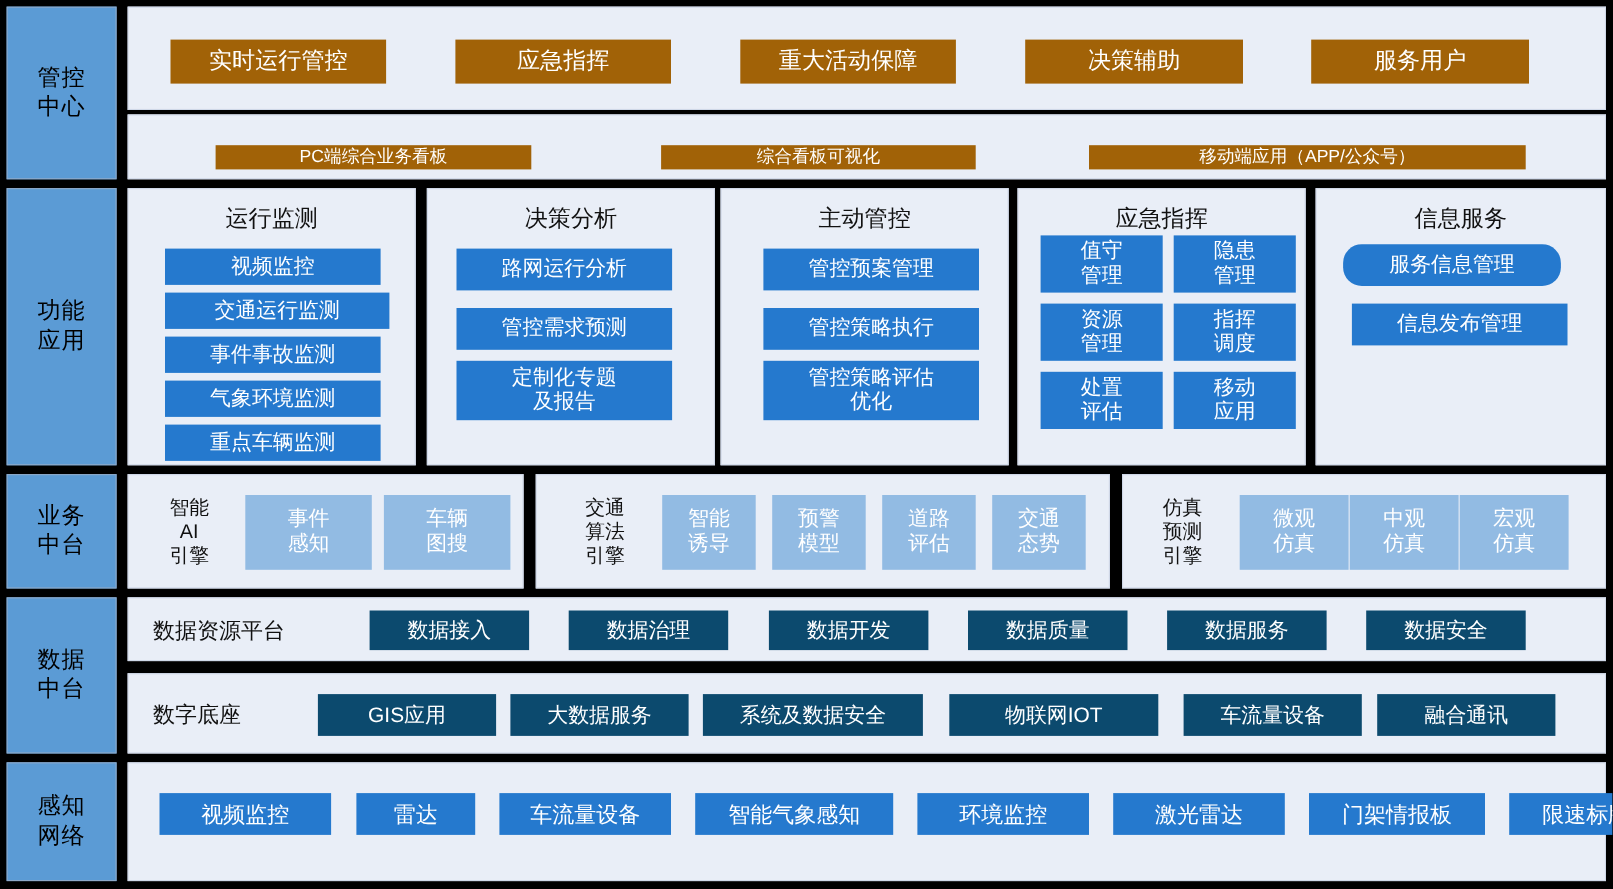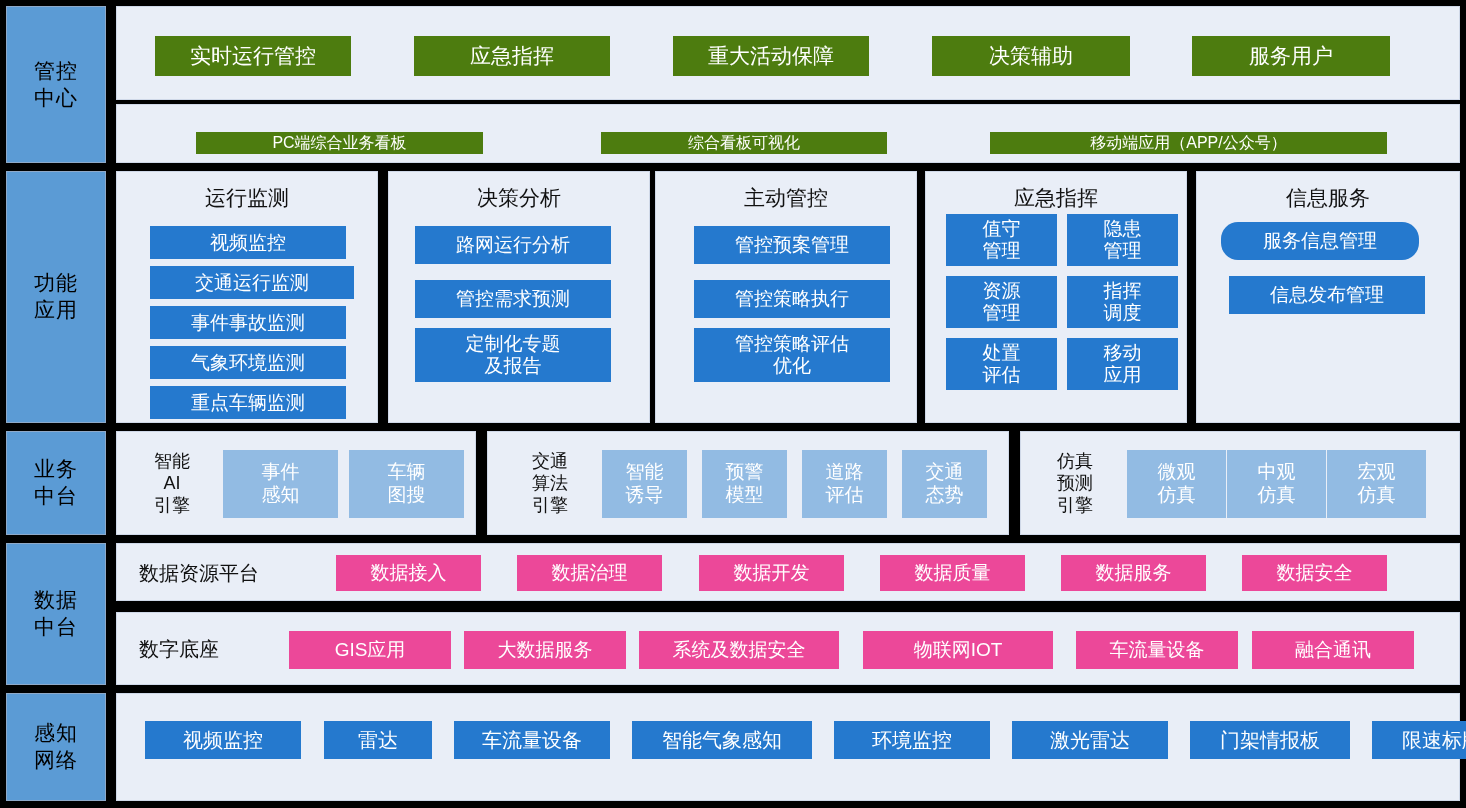--- a/index.html
+++ b/index.html
@@ -45,21 +45,21 @@
   .chip {
     box-sizing: border-box;
     display: flex;
     align-items: center;
     justify-content: center;
     text-align: center;
     color: #ffffff;
     line-height: 1.2;
     white-space: pre-line;
   }
-  .chip-dark   { background: #4d7c0f; }
+  .chip-dark   { background: #a16207; }
 
   
   .chip-top {
     position: absolute;
     height: 40px;
     font-size: 21px;
   }
   .chip-top2 {
     position: absolute;
     height: 22px;
@@ -133,21 +133,21 @@
   .dm-name {
     position: absolute;
     color: #111111;
     font-size: 20px;
     display: flex;
     align-items: center;
     justify-content: flex-start;
   }
   .dm-chip {
     position: absolute;
-    background: #ec4899;
+    background: #0c4a6e;
     color: #ffffff;
     display: flex;
     align-items: center;
     justify-content: center;
     text-align: center;
     font-size: 19px;
     box-sizing: border-box;
   }
 
   

